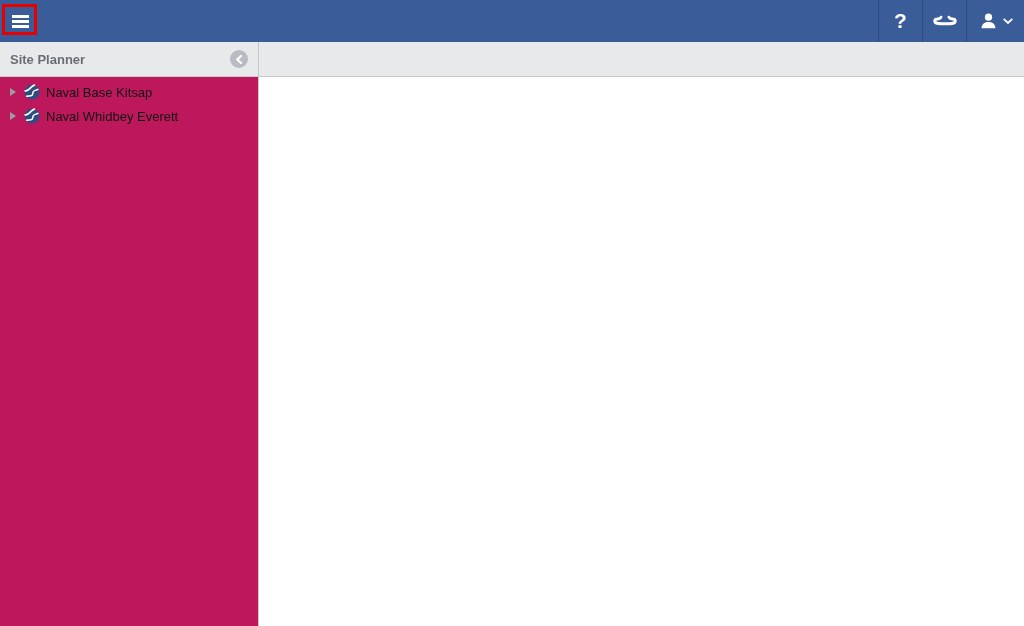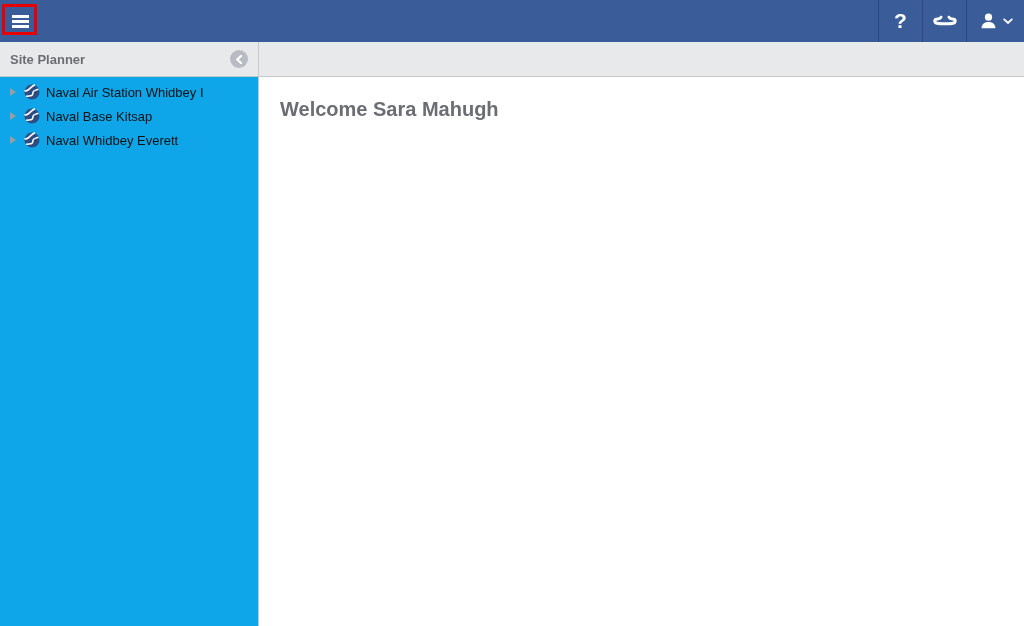--- a/index.html
+++ b/index.html
@@ -60,21 +60,21 @@
     height: 584px;
   }
 
   
   .sidebar {
     width: 259px;
     flex: 0 0 259px;
     border-right: 1px solid var(--strip-border, #c6c8ca);
     display: flex;
     flex-direction: column;
-    background: #0ea5e9;
+    background: #be185d;
   }
   .panel-strip {
     height: 35px;
     background: var(--header-strip-bg, #e8e9eb);
     border-bottom: 1px solid var(--strip-border, #c6c8ca);
     display: flex;
     align-items: center;
     padding: 0 10px;
   }
   .sidebar-title {
@@ -201,65 +201,51 @@
         <span style="display:flex">
           <svg width="8" height="9" viewBox="0 0 8 9">
             <path d="M6 1 L2.2 4.5 L6 8" stroke="#ffffff" stroke-width="2.2" fill="none" stroke-linecap="round" stroke-linejoin="round"></path>
           </svg>
         </span>
       </div>
     </div>
 
     <div class="tree">
 
+
         <div class="tree-row">
           <span class="expand-arrow">
             <span class="tri"></span>
           </span>
           <span class="globe">
             <svg width="16" height="16" viewBox="0 0 16 16">
               <circle cx="8" cy="8" r="7.5" fill="#2d4d82"></circle>
               <path d="M1.2 6.8 C3.4 7.2 4.6 5.6 6.1 4.2 C7.6 2.8 8.6 1.6 10.4 1.1" stroke="#ffffff" stroke-width="1.7" fill="none" stroke-linecap="round"></path>
               <path d="M13.9 5.4 C12.2 6.4 10.4 6 9.3 7.6 C8.4 9 9.3 10.4 7.9 11.4 C6.5 12.4 4.3 11.7 2.7 12.3" stroke="#ffffff" stroke-width="1.5" fill="none" stroke-linecap="round"></path>
             </svg>
           </span>
-          <span class="tree-label">Naval Air Station Whidbey I</span>
+          <span class="tree-label">Naval Base Kitsap</span>
         </div>
 
         <div class="tree-row">
           <span class="expand-arrow">
             <span class="tri"></span>
           </span>
           <span class="globe">
             <svg width="16" height="16" viewBox="0 0 16 16">
               <circle cx="8" cy="8" r="7.5" fill="#2d4d82"></circle>
               <path d="M1.2 6.8 C3.4 7.2 4.6 5.6 6.1 4.2 C7.6 2.8 8.6 1.6 10.4 1.1" stroke="#ffffff" stroke-width="1.7" fill="none" stroke-linecap="round"></path>
               <path d="M13.9 5.4 C12.2 6.4 10.4 6 9.3 7.6 C8.4 9 9.3 10.4 7.9 11.4 C6.5 12.4 4.3 11.7 2.7 12.3" stroke="#ffffff" stroke-width="1.5" fill="none" stroke-linecap="round"></path>
             </svg>
           </span>
-          <span class="tree-label">Naval Base Kitsap</span>
-        </div>
-
-        <div class="tree-row">
-          <span class="expand-arrow">
-            <span class="tri"></span>
-          </span>
-          <span class="globe">
-            <svg width="16" height="16" viewBox="0 0 16 16">
-              <circle cx="8" cy="8" r="7.5" fill="#2d4d82"></circle>
-              <path d="M1.2 6.8 C3.4 7.2 4.6 5.6 6.1 4.2 C7.6 2.8 8.6 1.6 10.4 1.1" stroke="#ffffff" stroke-width="1.7" fill="none" stroke-linecap="round"></path>
-              <path d="M13.9 5.4 C12.2 6.4 10.4 6 9.3 7.6 C8.4 9 9.3 10.4 7.9 11.4 C6.5 12.4 4.3 11.7 2.7 12.3" stroke="#ffffff" stroke-width="1.5" fill="none" stroke-linecap="round"></path>
-            </svg>
-          </span>
           <span class="tree-label">Naval Whidbey Everett</span>
         </div>
 
       </div>
   </div>
 
   <div class="main">
     <div class="main-strip"></div>
     <div class="main-body">
-      <h1 class="welcome-heading">Welcome Sara Mahugh</h1>
     </div>
   </div>
 
 </div>
 
 </body></html>

